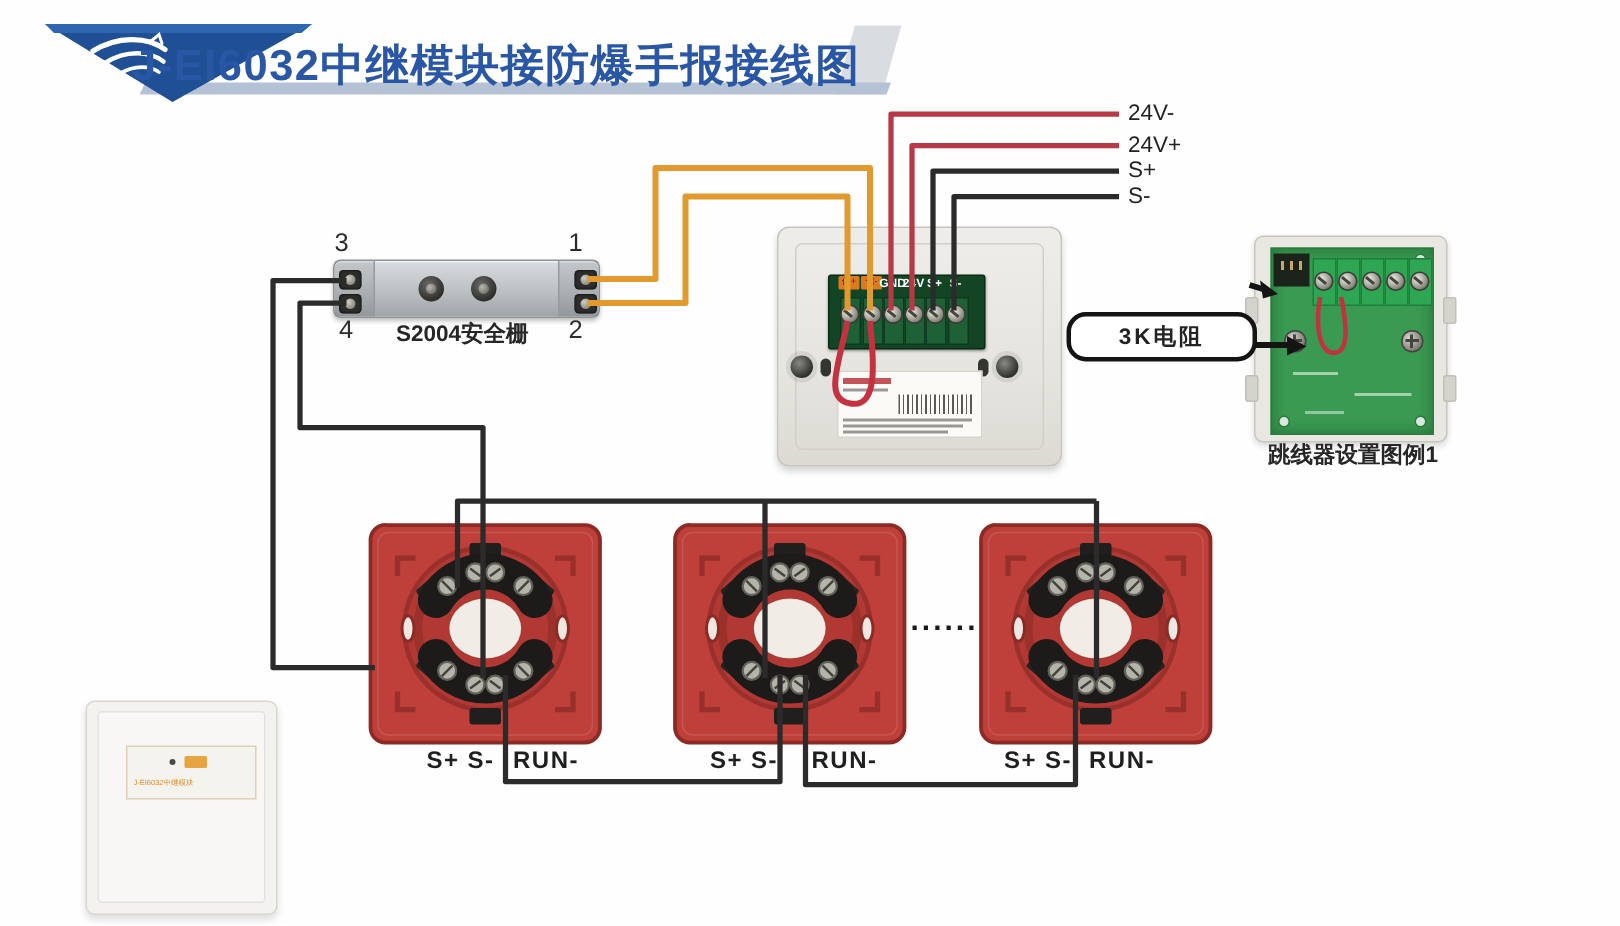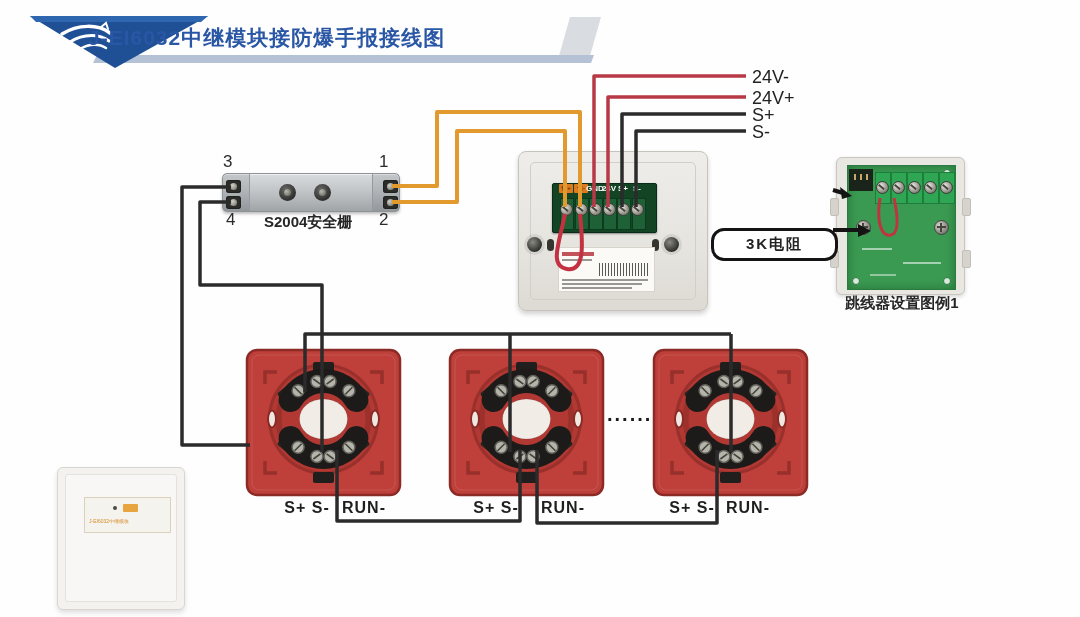--- a/index.html
+++ b/index.html
@@ -1,21 +1,21 @@
 <!DOCTYPE html>
 <html><head>
 <meta charset="utf-8">
 <style>
   html,body{margin:0;padding:0;background:#ffffff;}
   #stage{position:relative;width:1080px;height:617px;background:#fefefe;overflow:hidden;
          font-family:"Liberation Sans","DejaVu Sans",sans-serif;color:#222;}
   .abs{position:absolute;}
   .lbl{position:absolute;white-space:nowrap;color:#262626;}
   
-  #title{left:88px;top:24px;font-size:21px;font-weight:bold;color:#2a57a5;letter-spacing:1px;z-index:6;}
+  #title{left:88px;top:24px;font-size:29px;font-weight:bold;color:#2a57a5;letter-spacing:1px;z-index:6;}
   
   .barrier-body{left:222px;top:173px;width:176px;height:37px;border-radius:5px;
     background:linear-gradient(#d9dcde,#bcc0c3 55%,#9fa4a7);border:1px solid #8e9396;
     box-shadow:0 2px 3px rgba(0,0,0,.25), inset 0 1px 0 rgba(255,255,255,.6);z-index:10;}
   .barrier-cap{position:absolute;top:0;width:26px;height:100%;background:rgba(70,80,85,.14);}
   .lug{position:absolute;width:15px;height:13px;background:#2d2d2b;border-radius:3px;box-shadow:inset 0 0 2px #000;z-index:11;}
   .lug::after{content:"";position:absolute;left:4px;top:3px;width:7px;height:7px;border-radius:50%;
     background:radial-gradient(circle at 35% 35%,#cfcfc6,#6d6d64);}
   .knob{position:absolute;width:17px;height:17px;border-radius:50%;
     background:radial-gradient(circle at 40% 35%,#6a6a68,#2e2e2c 70%);z-index:11;}
@@ -60,21 +60,21 @@
   .frame-tab{position:absolute;width:7px;height:16px;background:#d6d3cd;border:1px solid #c2bfb8;border-radius:2px;}
   .callout{position:absolute;width:121px;height:27px;border:3px solid #141414;border-radius:13px;background:#fff;
     display:flex;align-items:center;justify-content:center;font-size:15px;font-weight:bold;letter-spacing:2px;z-index:45;}
   .caption{font-weight:bold;font-size:15px;z-index:12;}
   
   .mcp-base{position:absolute;width:157px;height:149px;z-index:10;}
   .base-lbl{font-size:16px;font-weight:600;letter-spacing:1px;transform:translateX(-50%);z-index:45;color:#1f1f1f;}
   .note{font-weight:bold;font-size:15px;color:#1a1a1a;z-index:45;}
   #dots{font-size:20px;font-weight:900;letter-spacing:2px;color:#1a1a1a;z-index:12;}
   
-  .wire-lab{font-size:18px;color:#222;z-index:45;}
+  .wire-lab{font-size:15px;color:#222;z-index:45;}
   
   .mfront{left:57px;top:467px;width:126px;height:141px;border-radius:6px;background:#f4f2ef;
     border:1px solid #d9d6d1;box-shadow:0 3px 5px rgba(0,0,0,.12);z-index:10;}
   .mfront-inner{position:absolute;left:7px;top:6px;right:7px;bottom:7px;background:#f8f7f5;border:1px solid #e4e2de;border-radius:3px;}
   .mfront-plate{position:absolute;left:26px;top:29px;width:85px;height:34px;background:#f5f3ee;border:1px solid #dcd0ba;}
   .mfront-text{position:absolute;left:4px;top:20px;width:74px;font-size:5px;color:#d78d2c;overflow:hidden;white-space:nowrap;}
   #overlay{position:absolute;left:0;top:0;z-index:40;pointer-events:none;}
   svg{display:block;}
 </style>
 </head>
@@ -182,21 +182,21 @@
       <div class="screw" style="left:60px;top:15px;"></div>
       <div class="screw" style="left:76px;top:15px;"></div>
       <div class="screw" style="left:92px;top:15px;"></div>
       <div class="ph-screw" style="left:8px;top:54px;"></div>
       <div class="ph-screw" style="left:86px;top:54px;"></div>
       <div class="bar" style="left:14px;top:82px;width:30px;height:2px;background:rgba(255,255,255,.55);"></div>
       <div class="bar" style="left:55px;top:96px;width:38px;height:2px;background:rgba(255,255,255,.55);"></div>
       <div class="bar" style="left:22px;top:108px;width:26px;height:2px;background:rgba(255,255,255,.45);"></div>
     </div>
   </div>
-  <div class="callout" style="left:711px;top:228px;text-align:center;">
+  <div class="callout" style="left:711px;top:208px;text-align:center;">
     <span>3K电阻</span>
   </div>
   <div class="lbl caption" style="left:838px;top:294px;width:128px;text-align:center;">跳线器设置图例1</div>
 
   <div class="mcp-base" style="left:245px;top:348px;">
     <svg width="157" height="149" viewBox="0 0 157 149">
       <rect x="2" y="2" width="153" height="145" rx="10" fill="#bf3f3a" stroke="#8c2a26" stroke-width="2.5"></rect>
       <rect x="7" y="7" width="143" height="135" rx="7" fill="none" stroke="rgba(255,255,255,0.12)"></rect>
       <g stroke="#97302b" stroke-width="3.5" fill="none">
         <path d="M20,36 V24 H32"></path>

